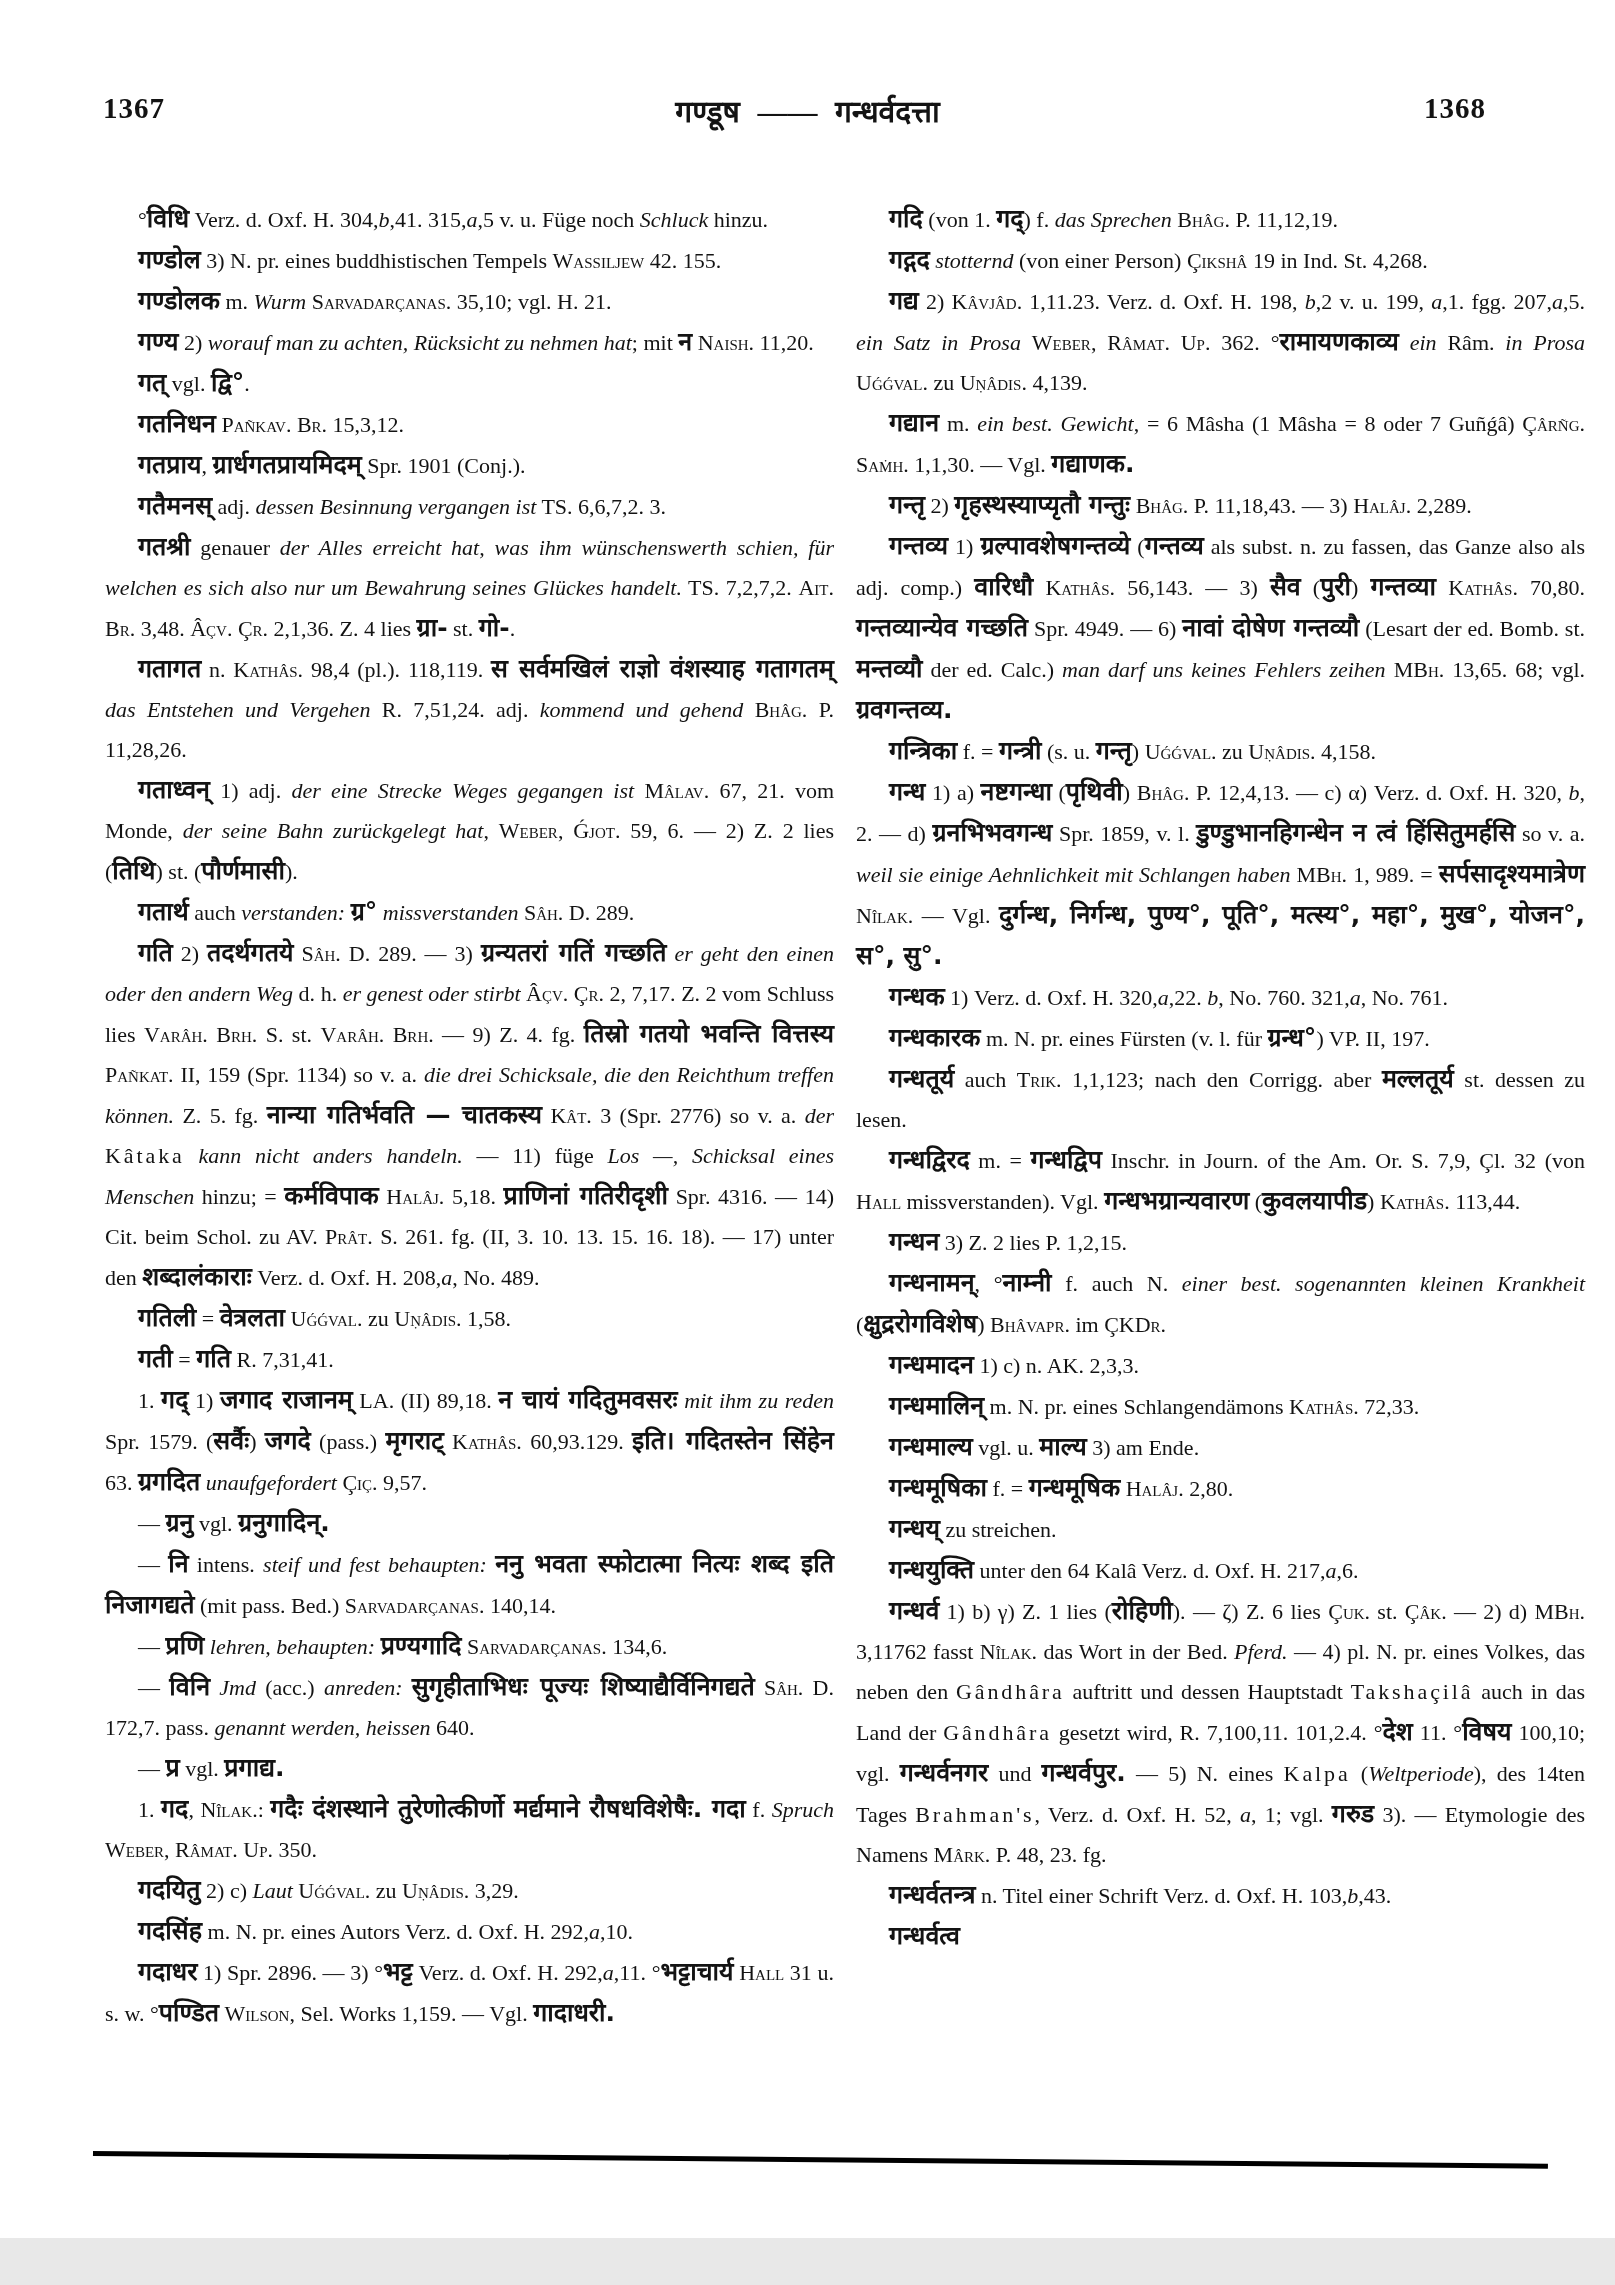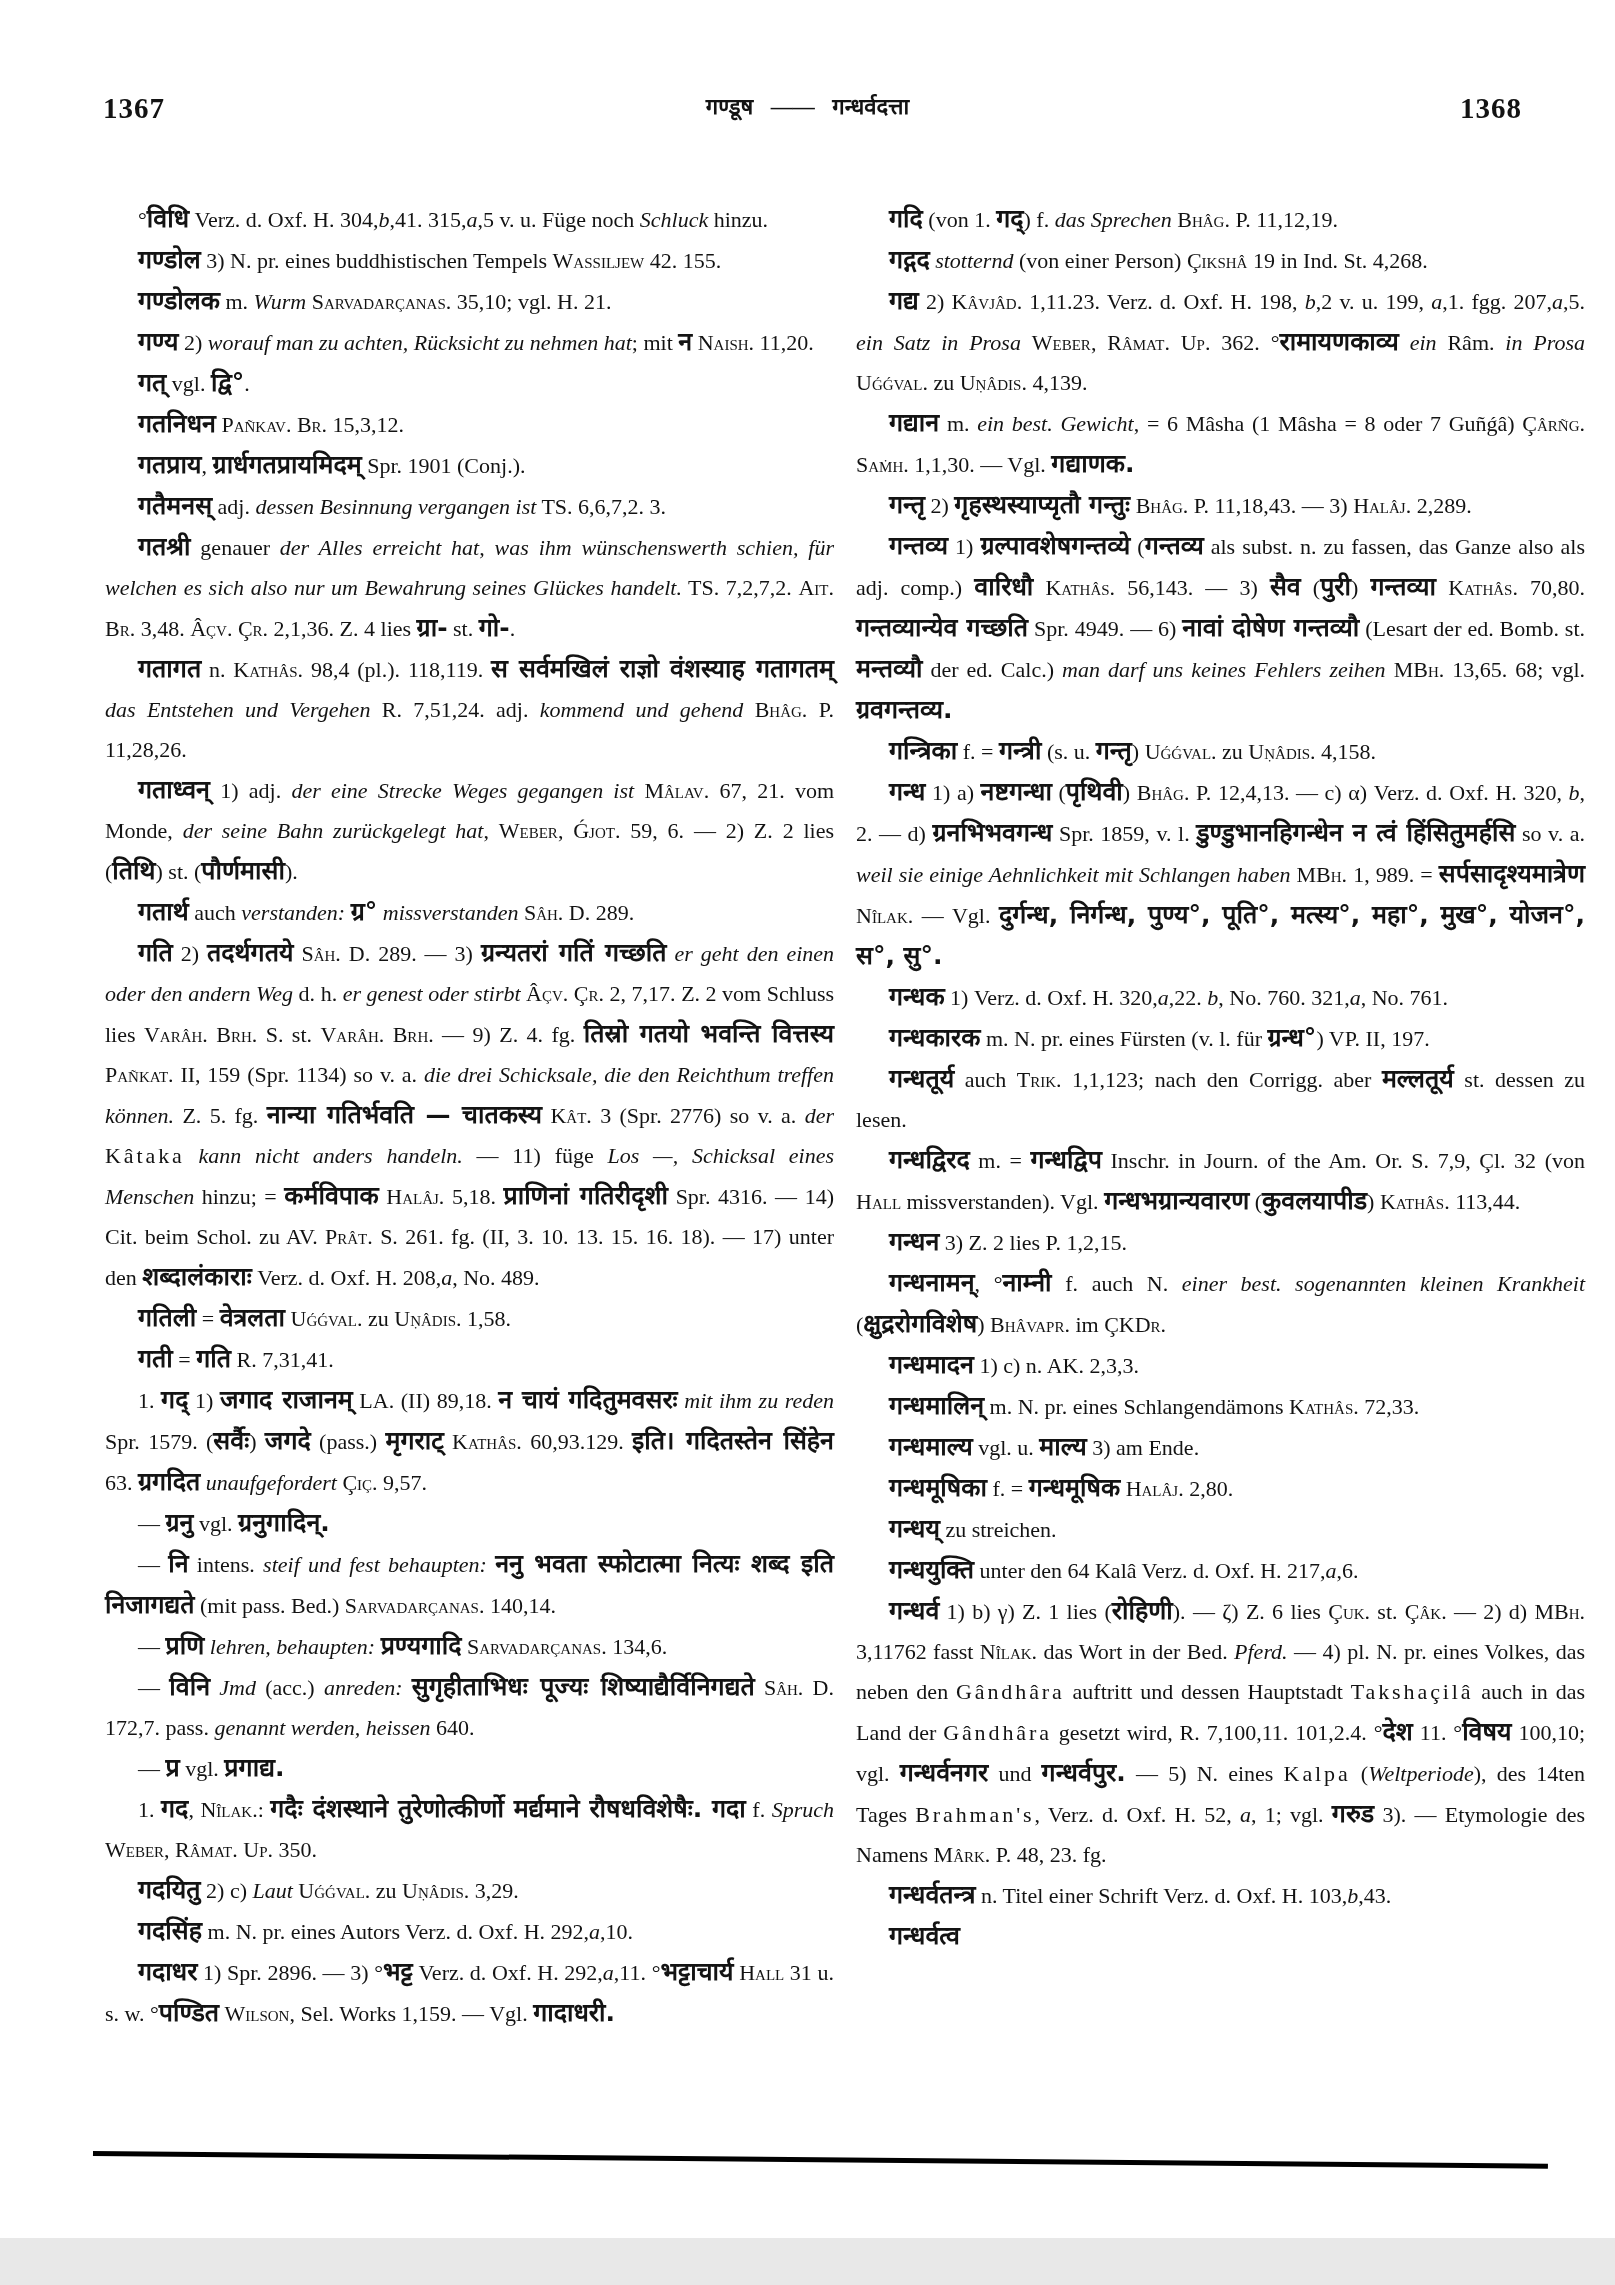--- a/index.html
+++ b/index.html
@@ -10,24 +10,24 @@
     background:#ffffff;
     color:#131313;
     font-family:"Liberation Serif","DejaVu Serif",serif;
     overflow:hidden;
   }
   .pagenum {
     position:absolute; top:92px;
     font-size:29px; font-weight:bold; letter-spacing:1px;
   }
   .pagenum-left  { left:103px; }
-  .pagenum-right { left:1460px; }
+  .pagenum-right { left:1424px; }
   .running-head {
     position:absolute; top:90px; left:0; width:100%;
-    text-align:center; font-size:22px; font-weight:bold;
+    text-align:center; font-size:30px; font-weight:bold;
     font-family:"DejaVu Sans","Liberation Sans",sans-serif;
   }
   .running-head .dash { font-family:"Liberation Serif",serif; font-weight:bold; padding:0 17.6px; }
   .col {
     position:absolute; top:199px; width:729px;
     text-align:justify;
   }
   .col-left  { left:105px; }
   .col-right { left:856px; }
   .entry {

